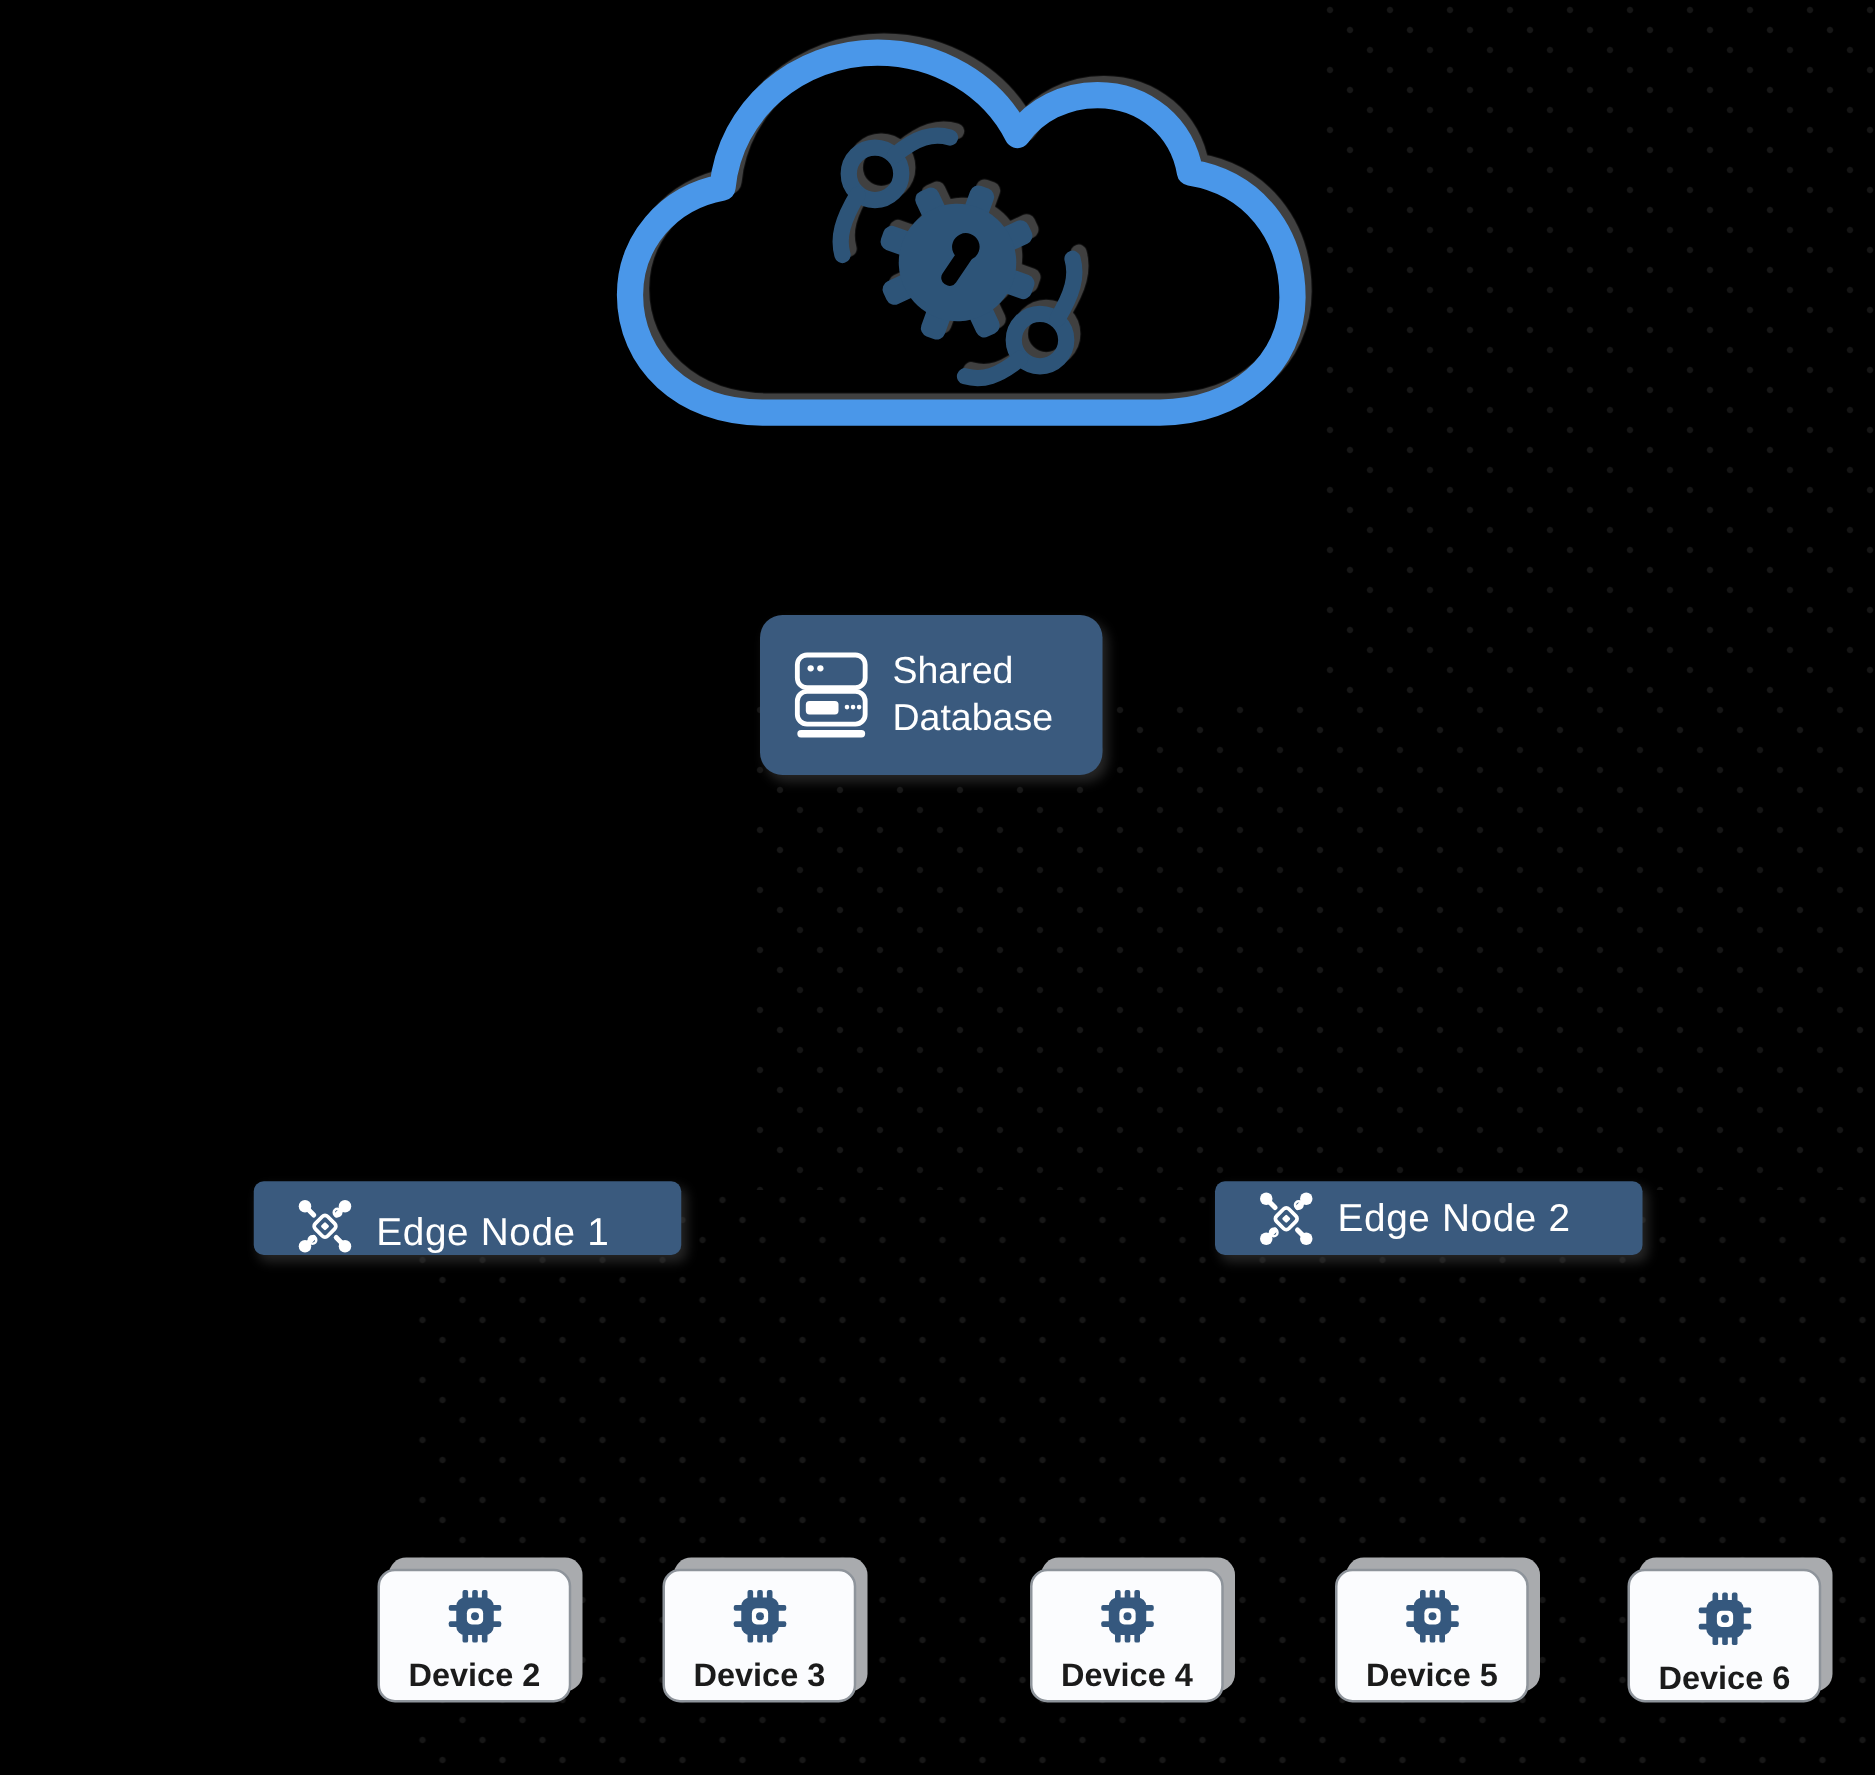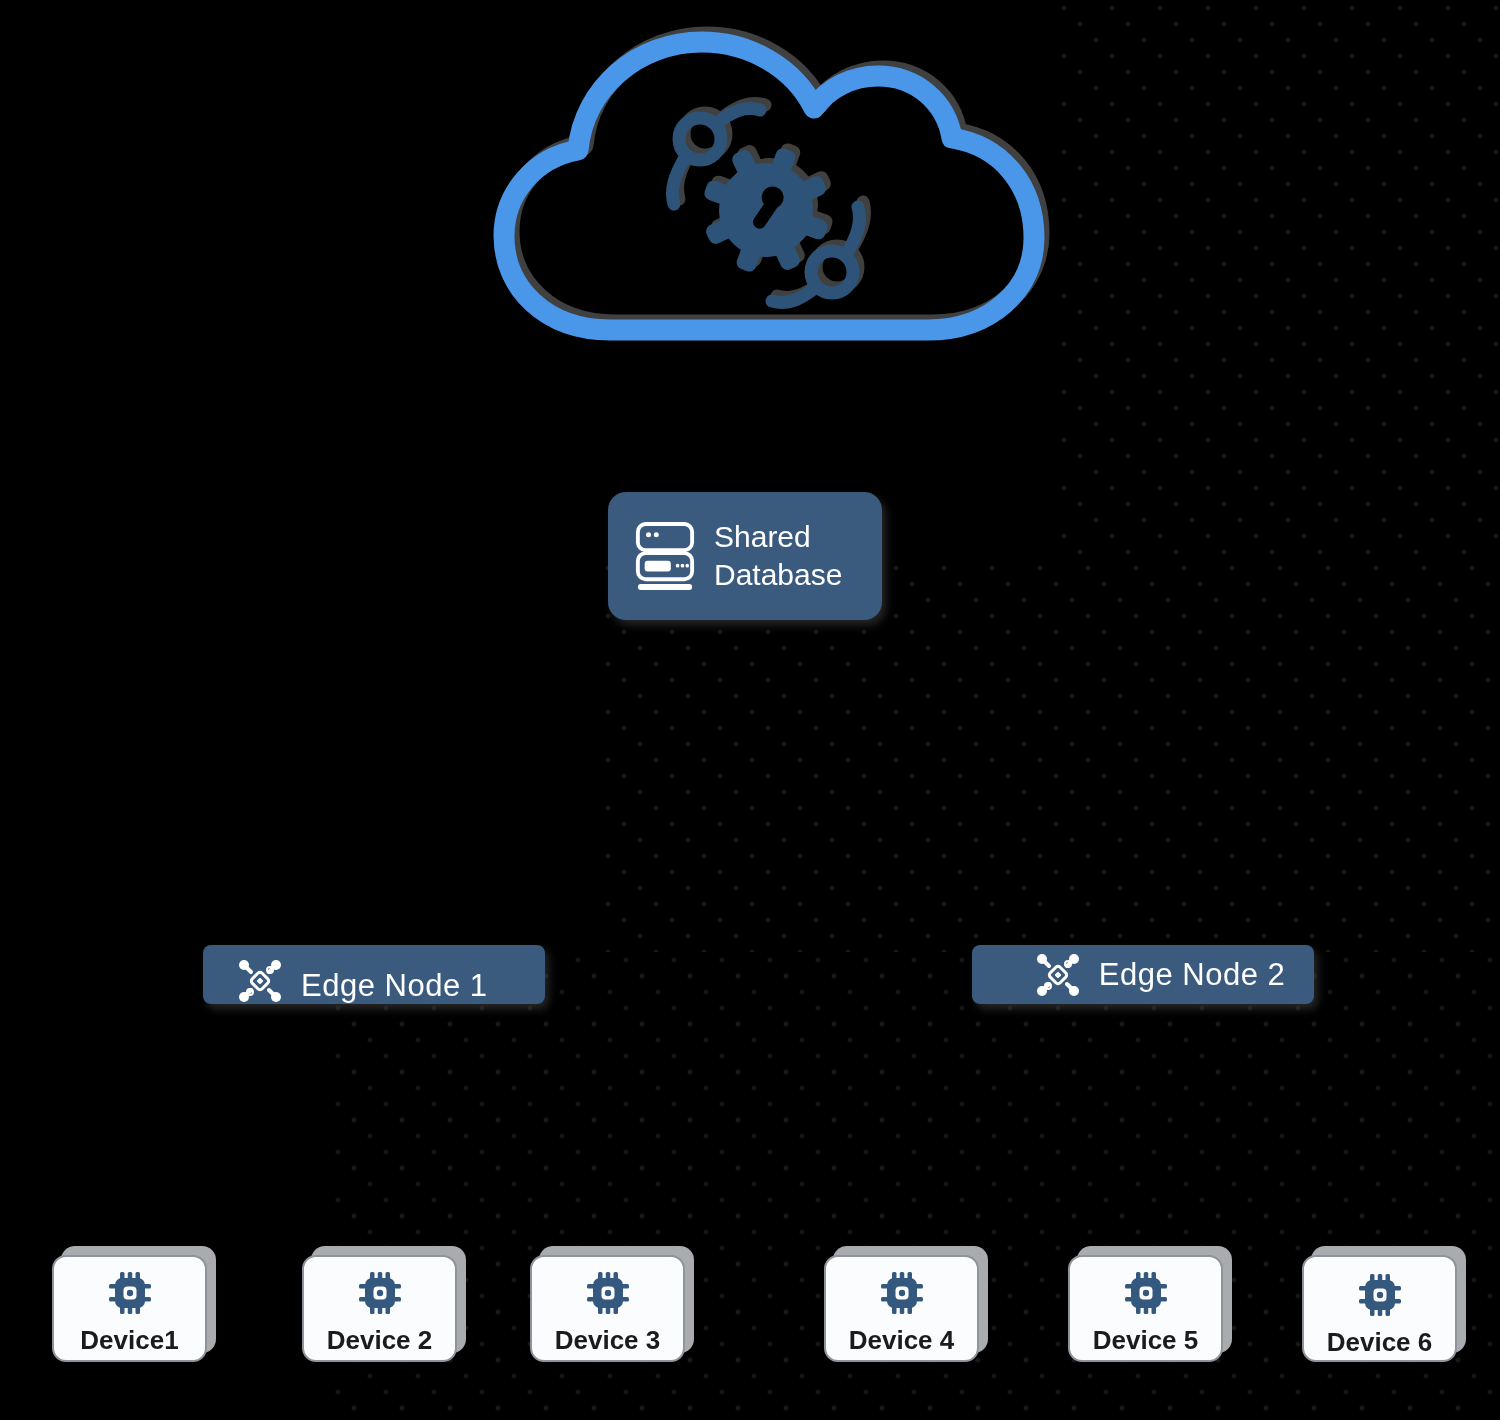--- a/index.html
+++ b/index.html
@@ -32,21 +32,21 @@
   .db-box{
     left:608px;top:492px;width:274px;height:128px;border-radius:18px;
     padding-left:26px;box-sizing:border-box;
   }
   .db-label{margin-left:18px;font-size:30px;line-height:38px;font-weight:400;width:150px;}
   .edge-box{
     top:945px;width:342px;height:59px;border-radius:8px;
     padding-left:34px;box-sizing:border-box;
   }
   .edge-1{left:203px;align-items:flex-end;}
-  .edge-2{left:972px;justify-content:center;}
+  .edge-2{left:972px;}
   .edge-label{margin-left:18px;font-size:31px;font-weight:400;letter-spacing:0.5px;}
 
   .device{
     position:absolute;z-index:3;top:1255px;width:155px;height:107px;
     background:#fbfcfe;border:2px solid #8e949b;border-radius:14px;
     box-shadow:9px -9px 0 #a9abae;box-sizing:border-box;
     display:flex;flex-direction:column;align-items:center;
   }
   .device .chip{margin-top:14px;}
   .device-label{margin-top:10px;font-size:26px;font-weight:600;color:#1b1b1b;}
@@ -158,40 +158,20 @@
       <g transform="rotate(45 23 23)">
         <rect x="16" y="16" width="14" height="14" rx="3" fill="none" stroke="#fff" stroke-width="3"></rect>
         <rect x="20.5" y="20.5" width="5" height="5" rx="1" fill="#fff"></rect>
       </g>
       <circle cx="33" cy="12" r="3" fill="none" stroke="#fff" stroke-width="2"></circle>
       <circle cx="13" cy="34" r="3" fill="none" stroke="#fff" stroke-width="2"></circle>
     </svg>
     <div class="edge-label">Edge Node 2</div>
   </div>
 
-  <div class="device d1">
-    <svg class="chip" width="44" height="44" viewBox="0 0 44 44">
-      <g fill="#35587e">
-        <rect x="12" y="1" width="4.5" height="8" rx="1.5"></rect>
-          <rect x="19.75" y="1" width="4.5" height="8" rx="1.5"></rect>
-          <rect x="27.5" y="1" width="4.5" height="8" rx="1.5"></rect>
-        <rect x="12" y="35" width="4.5" height="8" rx="1.5"></rect>
-          <rect x="19.75" y="35" width="4.5" height="8" rx="1.5"></rect>
-          <rect x="27.5" y="35" width="4.5" height="8" rx="1.5"></rect>
-        <rect x="1" y="13" width="8" height="4.5" rx="1.5"></rect>
-          <rect x="1" y="26" width="8" height="4.5" rx="1.5"></rect>
-        <rect x="35" y="13" width="8" height="4.5" rx="1.5"></rect>
-          <rect x="35" y="26" width="8" height="4.5" rx="1.5"></rect>
-        <rect x="7" y="7" width="30" height="30" rx="7"></rect>
-      </g>
-      <rect x="15.5" y="15.5" width="13" height="13" rx="4" fill="#fff"></rect>
-      <circle cx="22" cy="22" r="3.2" fill="#35587e"></circle>
-    </svg>
-    <div class="device-label">Device1</div>
-  </div>
 
   <div class="device d2">
     <svg class="chip" width="44" height="44" viewBox="0 0 44 44">
       <g fill="#35587e">
         <rect x="12" y="1" width="4.5" height="8" rx="1.5"></rect>
           <rect x="19.75" y="1" width="4.5" height="8" rx="1.5"></rect>
           <rect x="27.5" y="1" width="4.5" height="8" rx="1.5"></rect>
         <rect x="12" y="35" width="4.5" height="8" rx="1.5"></rect>
           <rect x="19.75" y="35" width="4.5" height="8" rx="1.5"></rect>
           <rect x="27.5" y="35" width="4.5" height="8" rx="1.5"></rect>

